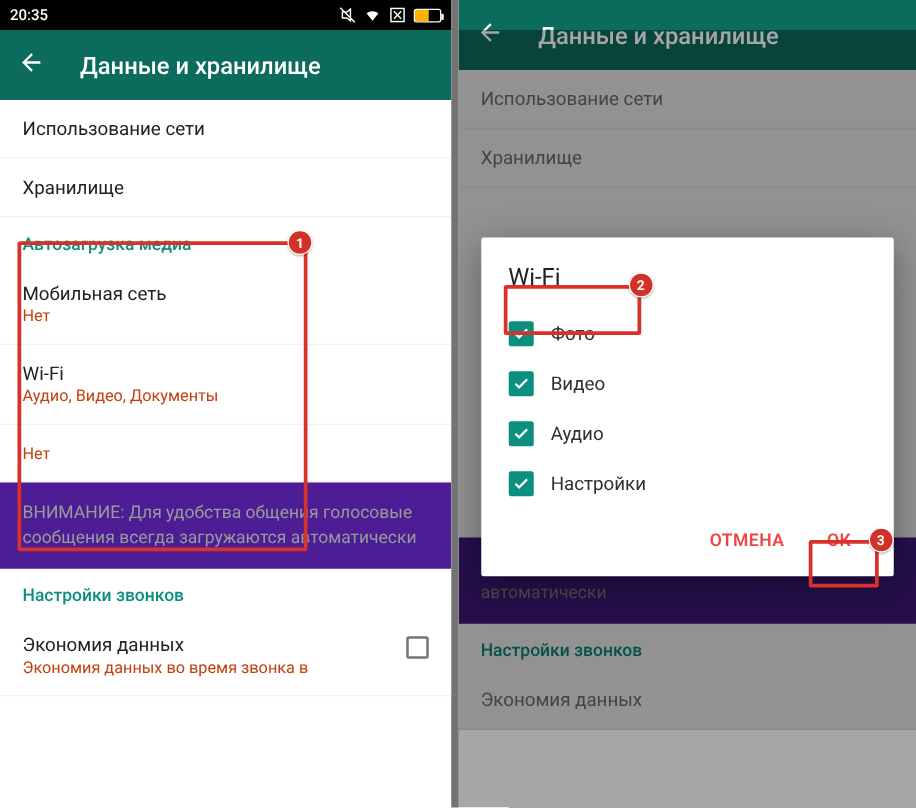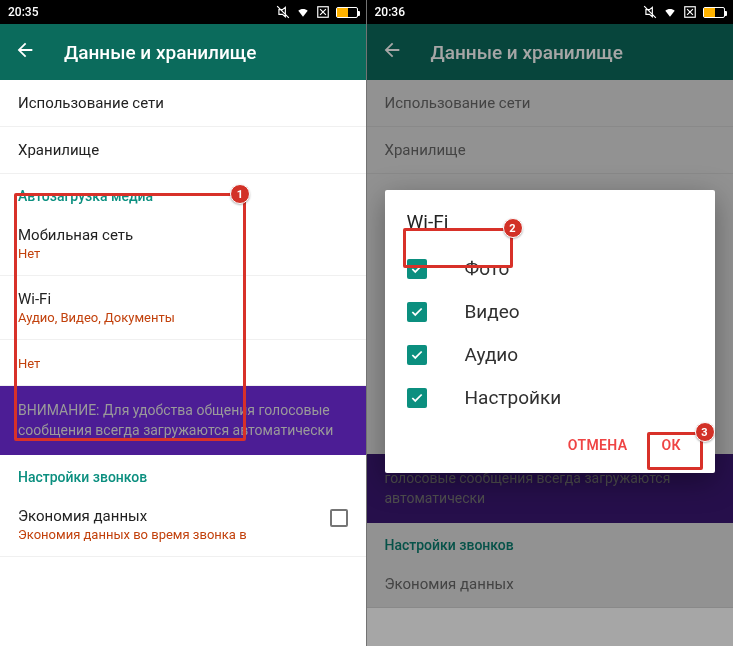--- a/index.html
+++ b/index.html
@@ -1,18 +1,18 @@
 <!DOCTYPE html>
 <html><head>
 <meta charset="utf-8">
 <style>
   * { box-sizing: border-box; margin: 0; padding: 0; }
   body { font-family: Roboto, "Segoe UI", Arial, sans-serif; background: #fff; }
   .canvas { width: 733px; height: 646px; position: relative; display: flex; }
-  .phone { width: 50%; height: 100%; position: relative; border-right: 1px solid #737373; overflow: hidden; }
+  .phone { width: 50%; height: 100%; position: relative; border-right: 6px solid #737373; overflow: hidden; }
   .phone:last-child { border-right: none; }
 
   
   .statusbar {
     height: 24px; background: #000; color: #fff; display: flex;
     align-items: center; justify-content: space-between; padding: 0 8px;
     font-size: 12px; font-weight: 500;
   }
   .status-icons { display: flex; align-items: center; gap: 6px; }
   .status-icons svg { width: 14px; height: 14px; fill: #fff; }
@@ -64,21 +64,21 @@
     border-radius: 2px; box-shadow: 0 8px 30px rgba(0,0,0,.35);
     padding: 20px 22px 12px;
   }
   .dialog-title { font-size: 19px; color:#222; margin-bottom: 14px; }
   .opt { display:flex; align-items:center; gap: 14px; padding: 10px 0; }
   .opt-box {
     width: 20px; height: 20px; background:#0b8f7f; border-radius: 2px;
     display:flex; align-items:center; justify-content:center; flex:none;
   }
   .opt-box svg { width: 14px; height: 14px; stroke:#fff; stroke-width:3; fill:none; }
-  .opt-label { font-size: 19px; color:#303030;margin-left:24px; }
+  .opt-label { font-size: 15px; color:#303030; }
   .dialog-actions { display:flex; justify-content:flex-end; gap: 10px; margin-top: 10px; }
   .dlg-btn { color:#ef4444; font-size: 14px; font-weight: 600; padding: 8px 12px; letter-spacing:.4px; }
 
   .faded .toolbar { background:#0b6b5c; }
   .faded .content, .faded .note { filter: brightness(.88); }
   .muted-text { color:#777; }
 </style>
 </head>
 <body>
 
@@ -142,38 +142,20 @@
         </div>
         <div class="checkbox"></div>
       </div>
     </div>
 
     <div class="hl" style="left:14px; top:193px; width:232px; height:248px;"></div>
     <div class="badge" style="left:230px; top:184px;">1</div>
   </div>
 
   <div class="phone faded">
-    <div class="statusbar">
-      <span>20:36</span>
-      <div class="status-icons">
-        <svg viewBox="0 0 24 24">
-            <path d="M16 4l-5 4H5v8h6l5 4V4zM2 2l20 20" stroke="#fff" stroke-width="2" fill="none"></path>
-          </svg>
-        <svg viewBox="0 0 24 24">
-            <path d="M12 20l8-10c-4-4-12-4-16 0l8 10z"></path>
-          </svg>
-        <svg viewBox="0 0 24 24">
-            <rect x="3" y="3" width="18" height="18" fill="none" stroke="#fff" stroke-width="2"></rect>
-            <path d="M7 7l10 10M17 7L7 17" stroke="#fff" stroke-width="2"></path>
-          </svg>
-        <div class="battery">
-            <div class="battery-fill"></div>
-          </div>
-      </div>
-    </div>
 
     <div class="toolbar">
       <span class="back-arrow">
         <svg viewBox="0 0 24 24">
             <path d="M20 11H7.8l5.6-5.6L12 4l-8 8 8 8 1.4-1.4L7.8 13H20z"></path>
           </svg>
       </span>
       <span class="toolbar-title">Данные и хранилище</span>
     </div>
 

